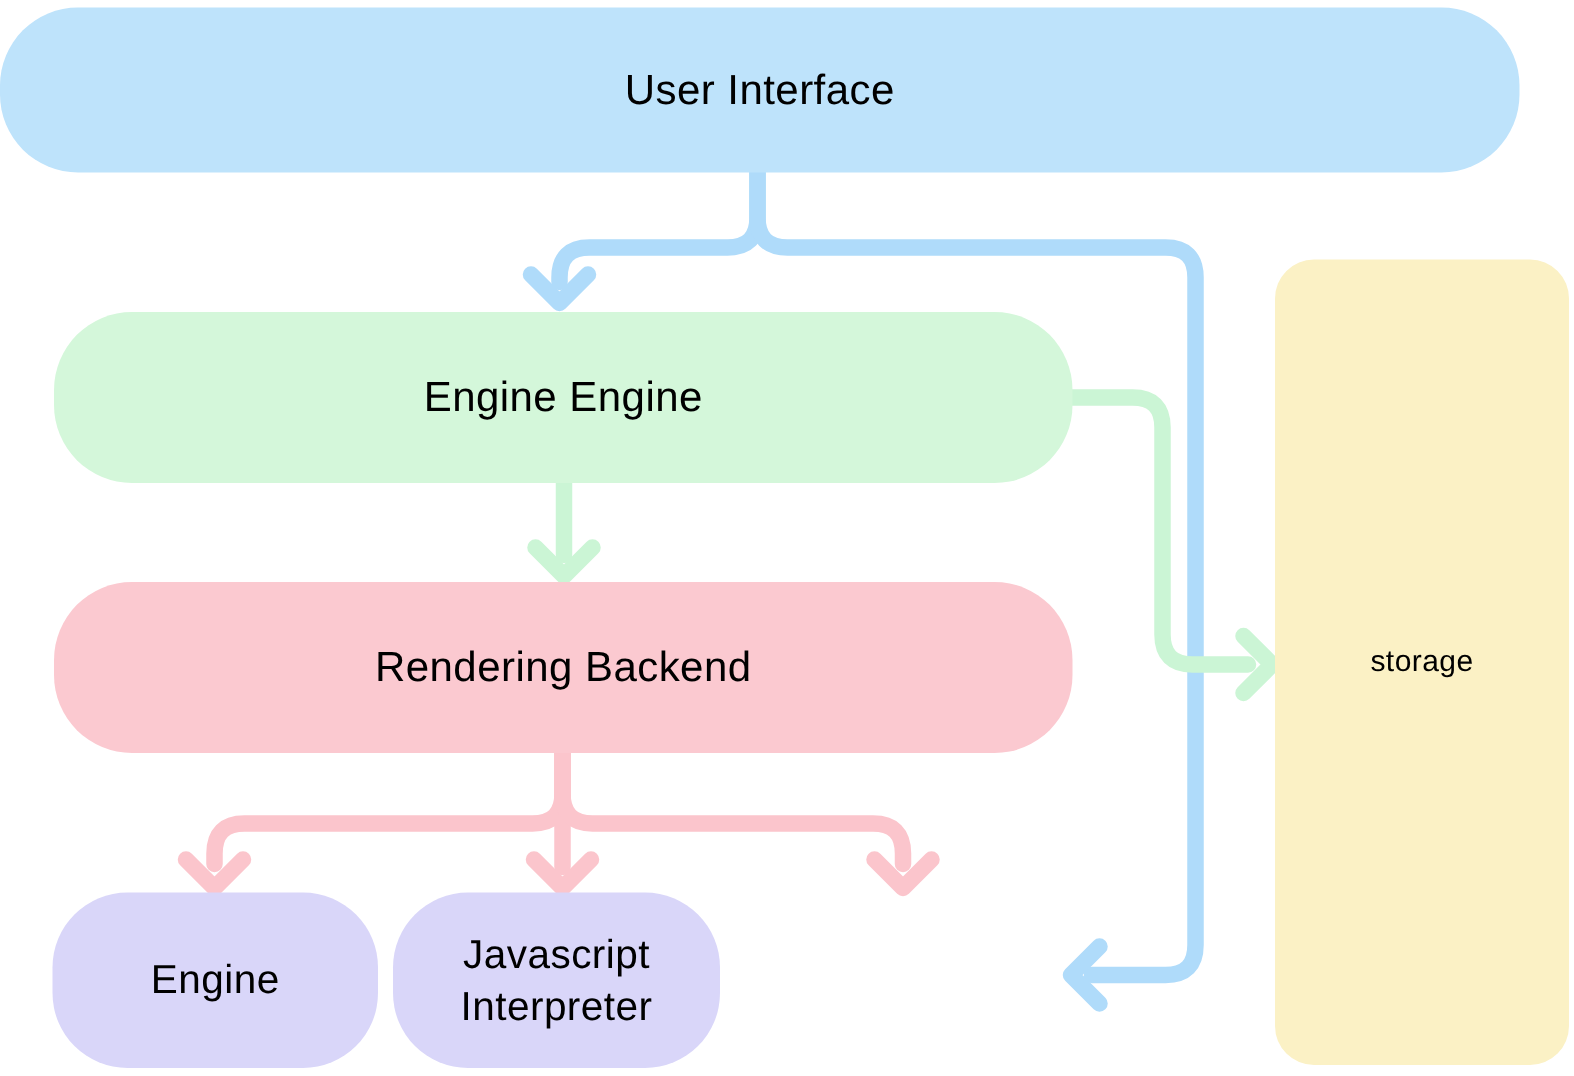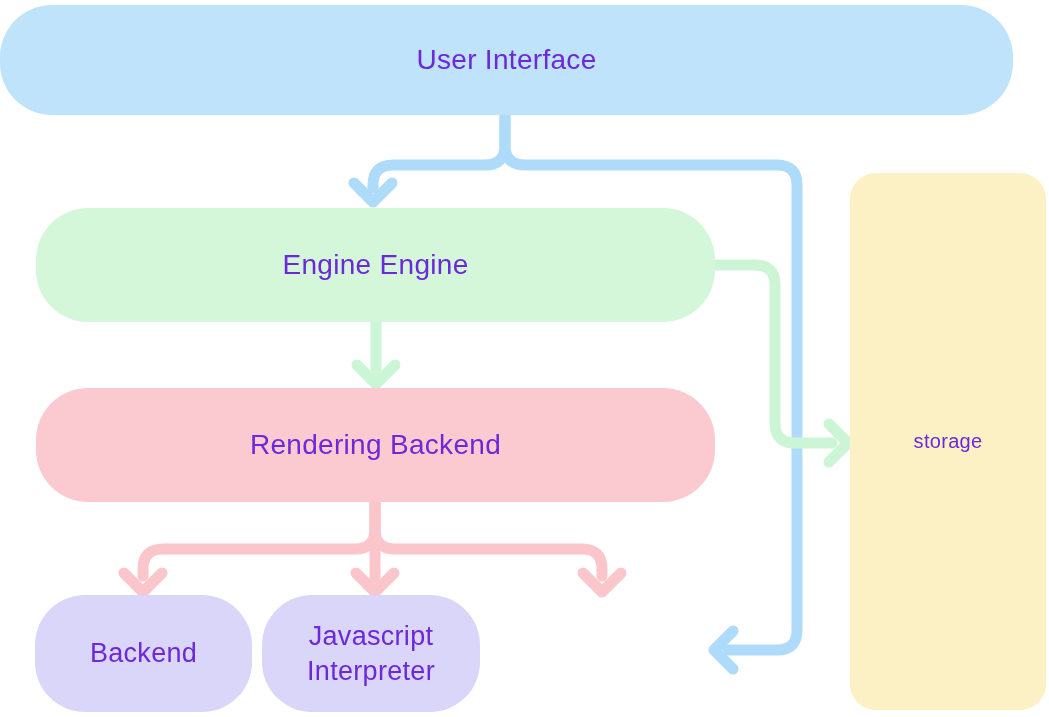--- a/index.html
+++ b/index.html
@@ -3,21 +3,21 @@
 <meta charset="utf-8">
 <style>
   html, body { margin: 0; padding: 0; background: #ffffff; }
   .canvas {
     position: relative;
     width: 1049px;
     height: 717px;
     background: #ffffff;
     overflow: hidden;
     font-family: "Liberation Sans", sans-serif;
-    color: #6d28d9;
+    color: #000000;
   }
   .edges {
     position: absolute;
     left: 0; top: 0;
     width: 1049px; height: 717px;
   }
   .node {
     position: absolute;
     display: flex;
     align-items: center;
@@ -84,21 +84,21 @@
 
   <div class="node n-browser-engine" style="background-color: rgb(212, 247, 218);">
     <span>Engine Engine</span>
   </div>
 
   <div class="node n-rendering-engine" style="background-color: rgb(251, 201, 208);">
     <span>Rendering Backend</span>
   </div>
 
   <div class="node n-network" style="background-color: rgb(217, 214, 249);">
-    <span>Backend</span>
+    <span>Engine</span>
   </div>
 
   <div class="node n-javascript" style="background-color: rgb(217, 214, 249); justify-content: flex-end;">
     <span>Javascript Interpreter</span>
   </div>
 
 
   <div class="node n-storage" style="background-color: rgb(251, 241, 197);">
     <span>storage</span>
   </div>

